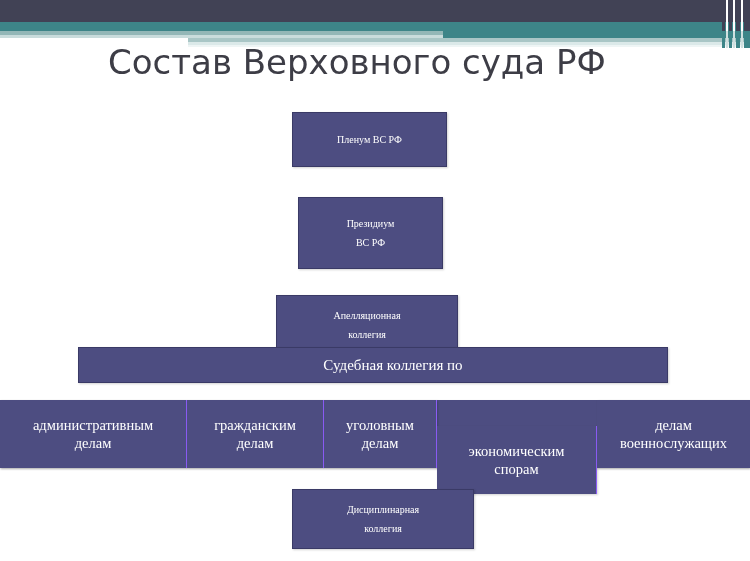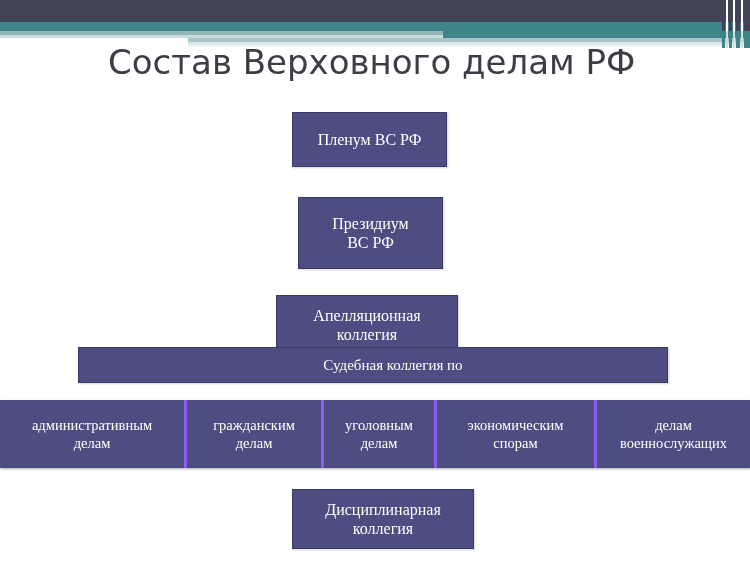--- a/index.html
+++ b/index.html
@@ -101,41 +101,41 @@
     position: absolute;
     background: #4d4d81;
     border: 1px solid #3a3a66;
     box-sizing: border-box;
     color: #ffffff;
     display: flex;
     align-items: center;
     justify-content: center;
     text-align: center;
     font-family: "Liberation Serif", "DejaVu Serif", serif;
-    font-size: 16px;
+    font-size: 10px;
     line-height: 19px;
     box-shadow: 1px 1px 2px rgba(0,0,0,0.18);
   }
   .node.wide  { font-size: 15px; }
   .node.cell  { border: none; font-size: 14.5px; line-height: 18px; }
 
   .row-cells {
     position: absolute;
     left: 0;
     top: 400px;
     width: 750px;
     height: 68px;
     display: flex;
     background: #4d4d81;
     box-shadow: 0 1px 2px rgba(0,0,0,0.18);
   }
   .row-cells .node.cell {
     position: relative;
     height: 68px;
-    border-right: 3px solid #8b5cf6;
+    border-right: 1px solid #8b5cf6;
   }
   .row-cells .node.cell:last-child { border-right: none; }
 </style>
 </head>
 <body>
 
 <div id="deco-header">
   <div class="band-dark"></div>
   <div class="band-teal-main"></div>
   <div class="band-teal-wide"></div>
@@ -156,35 +156,35 @@
       <div class="vs" style="left: 733px; width: 2px; top: 31px; height: 17px; background: rgb(207, 224, 224);"></div>
       <div class="vs" style="left: 736px; width: 4px; height: 31px; background: rgb(65, 66, 85);"></div>
       <div class="vs" style="left: 736px; width: 4px; top: 31px; height: 17px; background: rgb(61, 133, 136);"></div>
       <div class="vs" style="left: 741px; width: 2px; height: 31px; background: rgb(255, 255, 255);"></div>
       <div class="vs" style="left: 741px; width: 2px; top: 31px; height: 17px; background: rgb(207, 224, 224);"></div>
       <div class="vs" style="left: 744px; width: 6px; height: 31px; background: rgb(65, 66, 85);"></div>
       <div class="vs" style="left: 744px; width: 6px; top: 31px; height: 17px; background: rgb(61, 133, 136);"></div>
     </div>
 </div>
 
-<div id="page-title">Состав Верховного делам РФ</div>
+<div id="page-title">Состав Верховного суда РФ</div>
 
 <div id="diagram">
 
   <div class="node" style="left:292px; top:112px; width:155px; height:55px;">Пленум ВС РФ</div>
 
   <div class="node" style="left:298px; top:197px; width:145px; height:72px;">Президиум<br>ВС РФ</div>
 
   <div class="node" style="left:276px; top:259px; width:182px; height:60px;margin-top:36px;">Апелляционная<br>коллегия</div>
 
   <div class="node wide" style="left:78px; top:347px; width:590px; height:36px;padding-left:40px;">Судебная коллегия по</div>
 
   <div class="row-cells">
     <div class="node cell" style="width:187px;">административным<br>делам</div>
     <div class="node cell" style="width:137px;">гражданским<br>делам</div>
     <div class="node cell" style="width:113px;">уголовным<br>делам</div>
-    <div class="node cell" style="width:160px;">экономическим<br>спорам</div>
+    <div class="node cell" style="width:160px;margin-top:26px;">экономическим<br>спорам</div>
     <div class="node cell" style="width:153px;">делам<br>военнослужащих</div>
   </div>
 
   <div class="node" style="left:292px; top:489px; width:182px; height:60px;">Дисциплинарная<br>коллегия</div>
 
 </div>
 
 </body></html>

